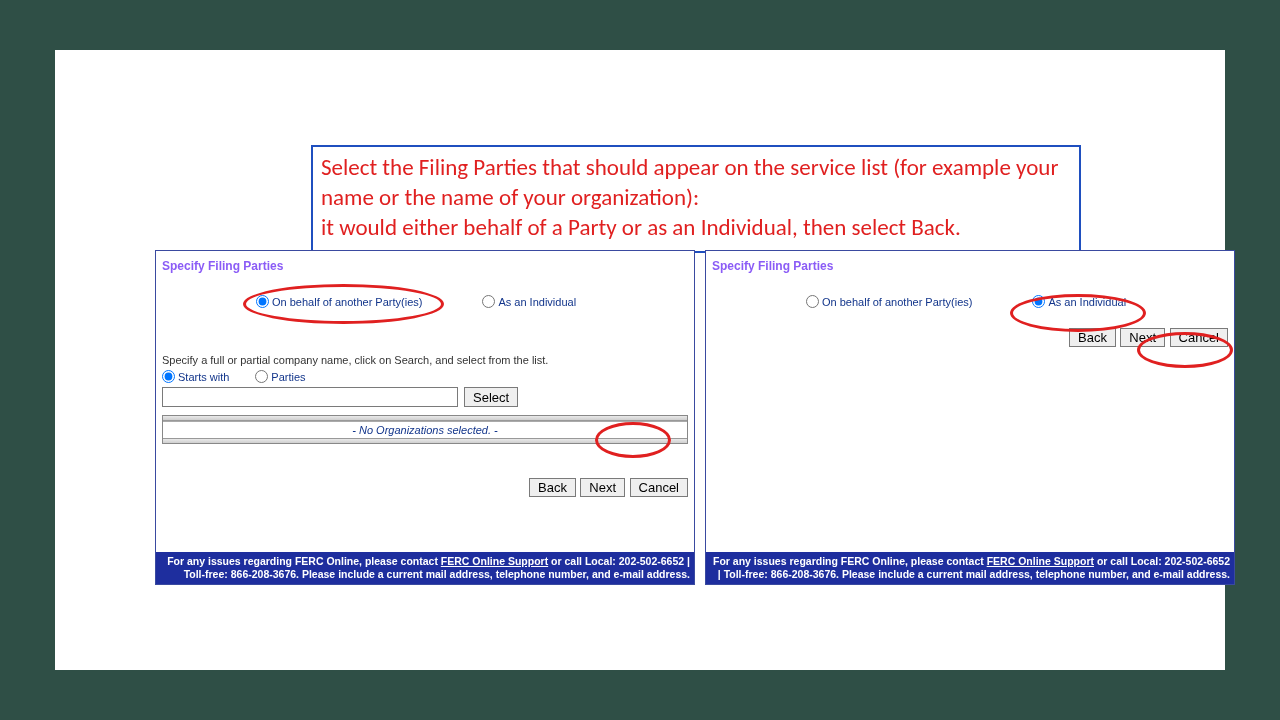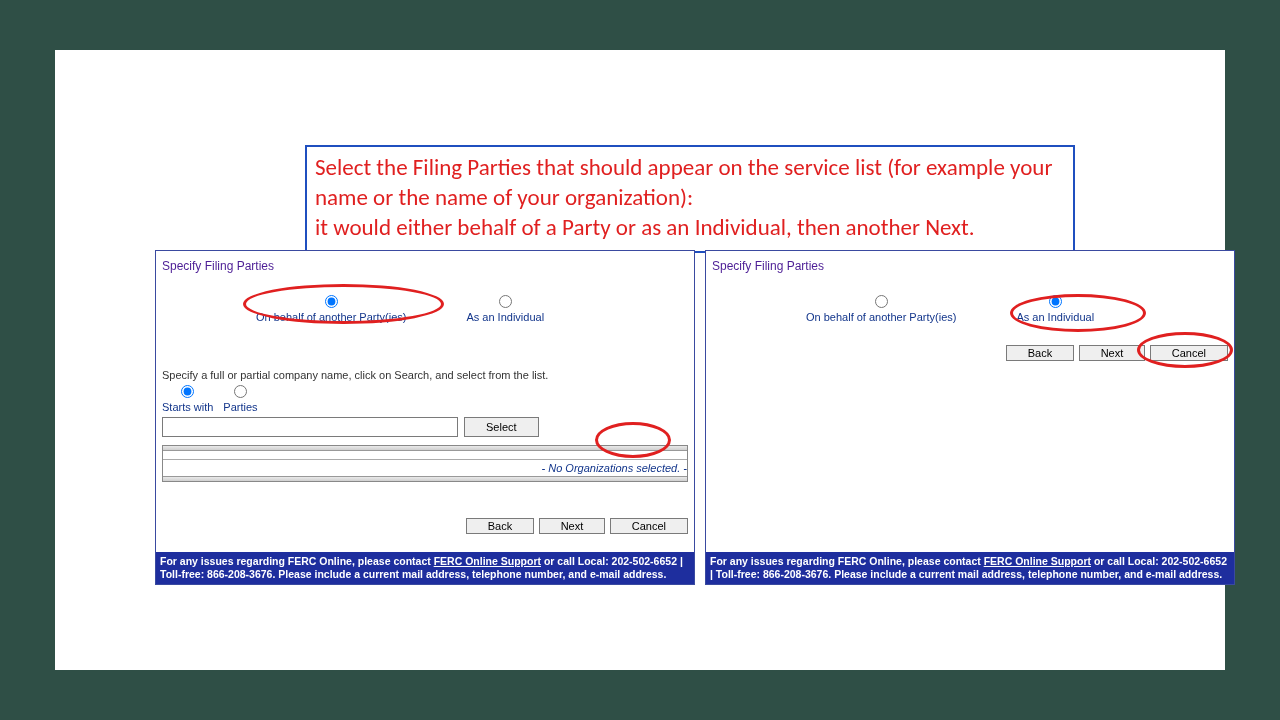--- a/index.html
+++ b/index.html
@@ -11,21 +11,21 @@
     overflow:hidden;
   }
   .slide {
     position:absolute;
     left:55px; top:50px;
     width:1170px; height:620px;
     background:#ffffff;
   }
   .instr-box {
     position:absolute;
-    left:250px; top:95px;
+    left:256px; top:95px;
     width:770px;
     border:2px solid #1f4fbf;
     padding:6px 8px 8px 8px;
     box-sizing:border-box;
   }
   .instr-box .red {
     color:#e02020;
     font-size:23px;
     line-height:1.3;
     font-family:Calibri, Arial, sans-serif;
@@ -34,82 +34,81 @@
   .panel {
     position:absolute;
     border:1px solid #3a4aa0;
     background:#ffffff;
     box-sizing:border-box;
   }
   .panelA { left:100px; top:200px; width:540px; height:335px; }
   .panelB { left:650px; top:200px; width:530px; height:335px; }
 
   .panel-title {
-    color:#4c1d95;
-    font-weight:normal;
+    color:#8b5cf6;
+    font-weight:bold;
     font-size:12px;
     padding:8px 6px 4px 6px;
   }
   .radio-row {
     font-size:11px;
     color:#12358b;
     display:flex;
     gap:60px;
     padding:18px 0 10px 100px;
     align-items:center;
     position:relative;
   }
-  .radio-item { display:flex; align-items:center; gap:3px; white-space:nowrap;flex-direction:column; }
+  .radio-item { display:flex; align-items:center; gap:3px; white-space:nowrap; }
   .radio-item input { margin:0; }
 
   .hint {
     font-size:11px;
     color:#333;
     padding:0 6px 4px 6px;
     margin-top:36px;
   }
   .subradio-row {
     font-size:11px;
     color:#12358b;
-    display:flex; gap:10px; align-items:center;
+    display:flex; gap:26px; align-items:center;
     padding:0 6px 4px 6px;
   }
   .search-row {
     padding:0 6px 4px 6px;
     display:flex; gap:6px;
   }
   .search-row input[type=text]{
     width:290px; height:16px;
     border:1px solid #7a7a7a;
     font-size:11px;
   }
   .btn {
-    font-size:11px;
+    font-size:13px;
     background:#efefef;
     border:1px solid #7a7a7a;
-    padding:1px 21px;
+    padding:1px 8px;
     cursor:pointer;
   }
   .org-box {
     margin:4px 6px 0 6px;
     border:1px solid #888;
   }
   .org-head {
     height:4px;
     background:linear-gradient(#e9e9e9,#cfcfcf);
     border-bottom:1px solid #999;
   }
   .org-empty {
-    text-align:right;
+    text-align:center;
     font-style:italic;
     color:#12358b;
     font-size:11px;
     padding:2px 0;
     border-top:1px solid #aaa;
-    margin-top:8px;
   }
   .org-foot {
     height:4px;
     background:linear-gradient(#e9e9e9,#cfcfcf);
     border-top:1px solid #999;
   }
   .nav-row {
     text-align:right;
     padding:34px 6px 0 6px;
   }
@@ -117,38 +116,39 @@
 
   .footer {
     position:absolute;
     left:0; right:0; bottom:0;
     background:#1e2e9e;
     color:#fff;
     font-size:10.5px;
     padding:3px 4px;
     font-weight:bold;
     line-height:1.25;
+    text-align:right;
   }
   .footer .link { text-decoration:underline; cursor:pointer; }
 
   .ellipse {
     position:absolute;
     border:3px solid #e02020;
     border-radius:50%;
     pointer-events:none;
   }
 </style>
 </head>
 <body>
 
 <div class="slide">
 
   <div class="instr-box">
     <div class="red">Select the Filing Parties that should appear on the service list (for example your name or the name of your organization):</div>
-    <div class="red">it would either behalf of a Party or as an Individual, then another Next.</div>
+    <div class="red">it would either behalf of a Party or as an Individual, then select Back.</div>
   </div>
 
   <div class="panel panelA">
     <div class="panel-title">Specify Filing Parties</div>
 
     <div class="radio-row">
       <label class="radio-item">
         <input type="radio" name="modeA" checked="" style="">
         <span>On behalf of another Party(ies)</span>
       </label>

